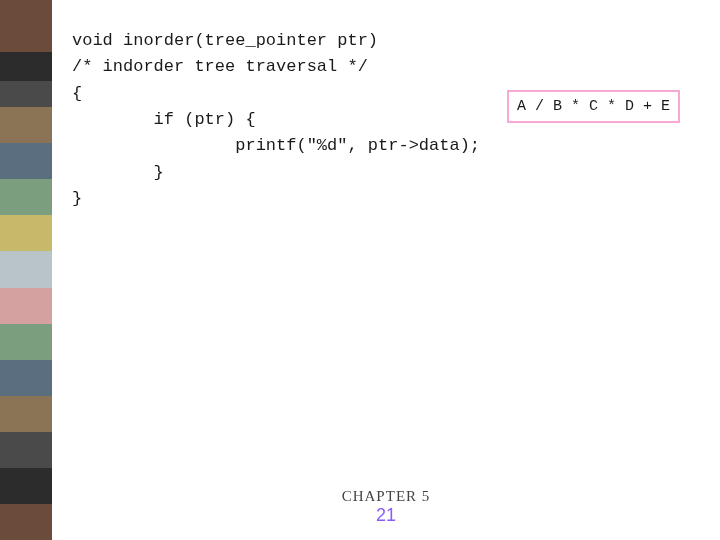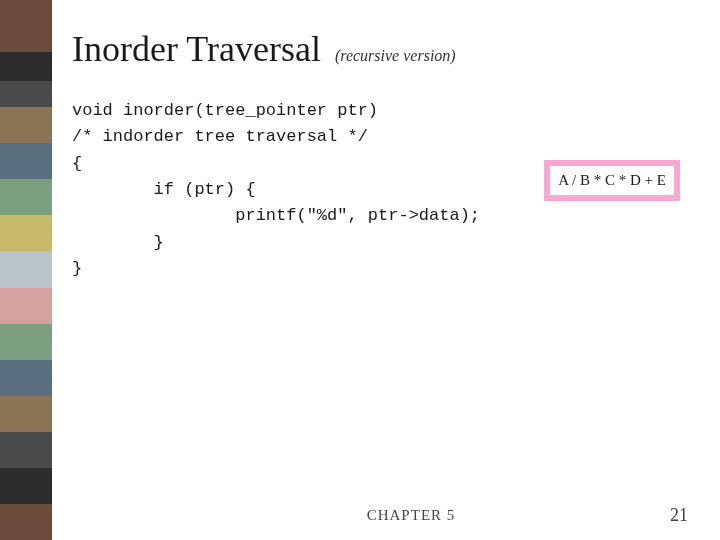--- a/index.html
+++ b/index.html
@@ -70,55 +70,56 @@
     }
 
     .code-line {
       white-space: pre;
     }
 
     .annotation-box {
       position: absolute;
       top: 62px;
       right: 10px;
-      border: 6px solid #f9a8d4;
+      border: 2px solid #f9a8d4;
       padding: 3px 8px;
       font-size: 15px;
-      font-family: Liberation Serif, serif;
+      font-family: Liberation Mono, monospace;
       background: #fff;
       color: #1a1a1a;
       white-space: nowrap;
     }
 
     .footer {
       position: absolute;
       bottom: 14px;
       left: 52px;
       right: 0;
       display: flex;
       justify-content: space-between;
       align-items: center;
-      padding: 0 32px 0 20px;
+      padding: 0 20px 0 20px;
+      flex-direction: column;
     }
 
     .footer-left {
       width: 80px;
     }
 
     .footer-center {
       font-size: 15px;
       color: #444;
       font-family: 'Times New Roman', Times, serif;
       letter-spacing: 1px;
     }
 
     .footer-right {
       font-size: 18px;
-      color: #404040;
-      font-family: Liberation Serif, serif;
+      color: #8b5cf6;
+      font-family: Liberation Sans, sans-serif;
       font-weight: normal;
     }
   </style>
 </head>
 <body>
 
 <div class="left-bar" id="left-bar">
     <div class="bar-segment" style="background-color: rgb(107, 76, 59); height: 52.1968px;"></div>
     <div class="bar-segment" style="background-color: rgb(44, 44, 44); height: 28.471px;"></div>
     <div class="bar-segment" style="background-color: rgb(74, 74, 74); height: 26.5729px;"></div>
@@ -131,24 +132,20 @@
     <div class="bar-segment" style="background-color: rgb(122, 158, 126); height: 36.0633px;"></div>
     <div class="bar-segment" style="background-color: rgb(90, 110, 127); height: 36.0633px;"></div>
     <div class="bar-segment" style="background-color: rgb(139, 115, 85); height: 36.0633px;"></div>
     <div class="bar-segment" style="background-color: rgb(74, 74, 74); height: 36.0633px;"></div>
     <div class="bar-segment" style="background-color: rgb(44, 44, 44); height: 36.0633px;"></div>
     <div class="bar-segment" style="background-color: rgb(107, 76, 59); height: 36.0633px;"></div>
   </div>
 
 <div class="main-content">
 
-  <div class="title-row">
-    <span class="title-main">Inorder Traversal</span>
-    <span class="title-sub">(recursive version)</span>
-  </div>
 
   <div class="code-block" id="code-block">
     <div class="code-line">void inorder(tree_pointer ptr)</div>
       <div class="code-line">/* indorder tree traversal */</div>
       <div class="code-line">{</div>
       <div class="code-line">        if (ptr) {</div>
       <div class="code-line">                printf("%d", ptr-&gt;data);</div>
       <div class="code-line">        }</div>
       <div class="code-line">}</div>
       <div class="annotation-box">A / B * C * D + E</div>

